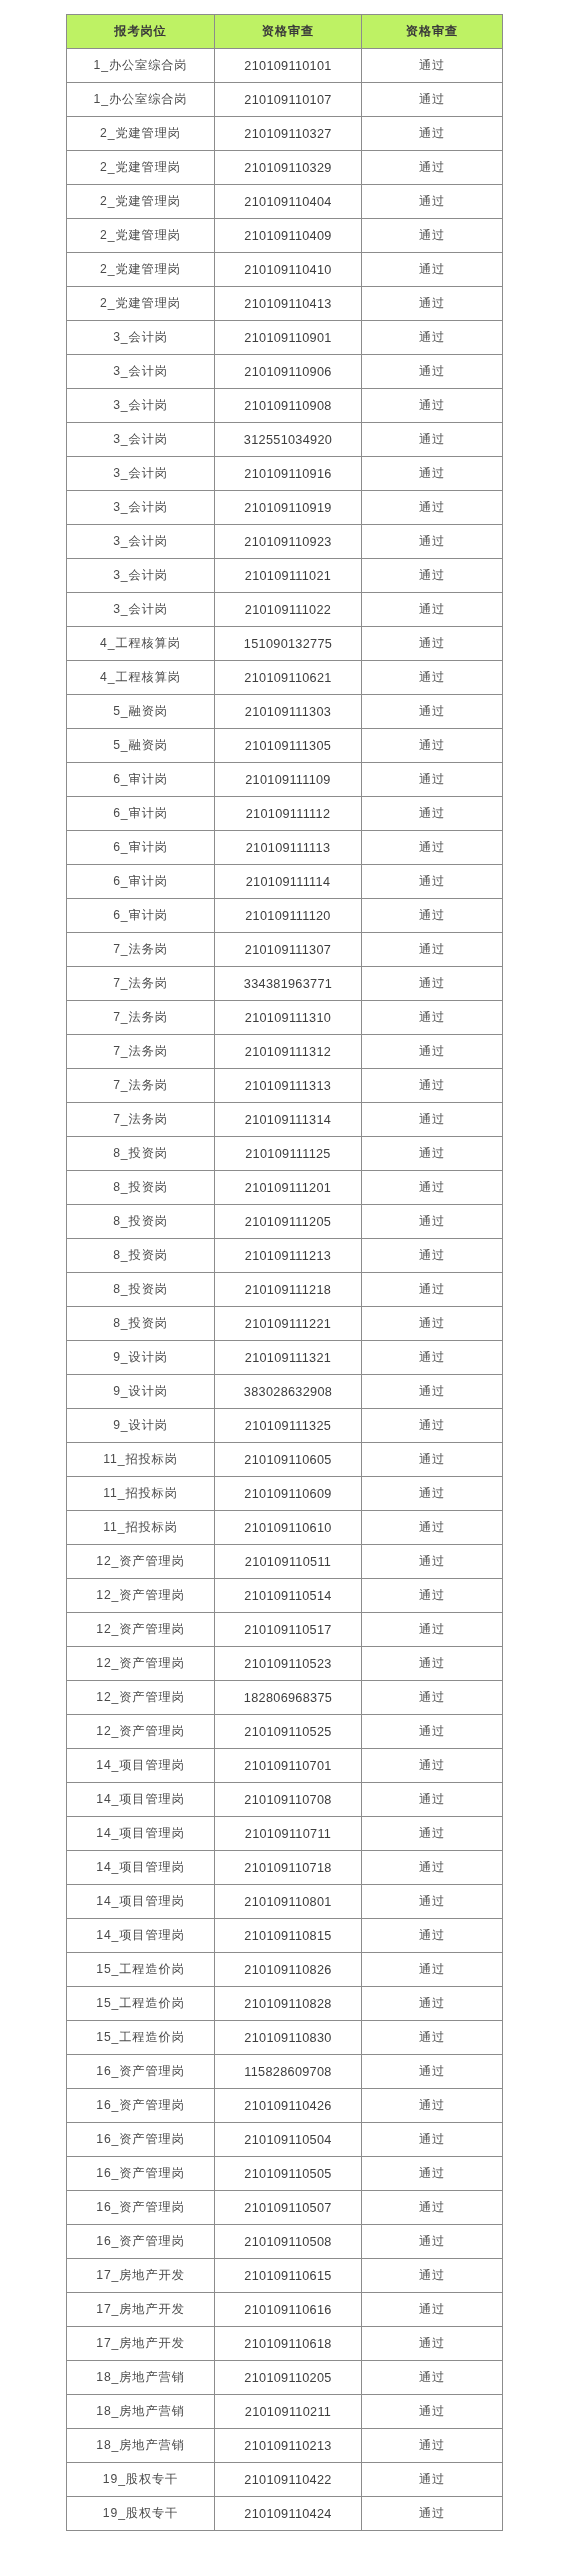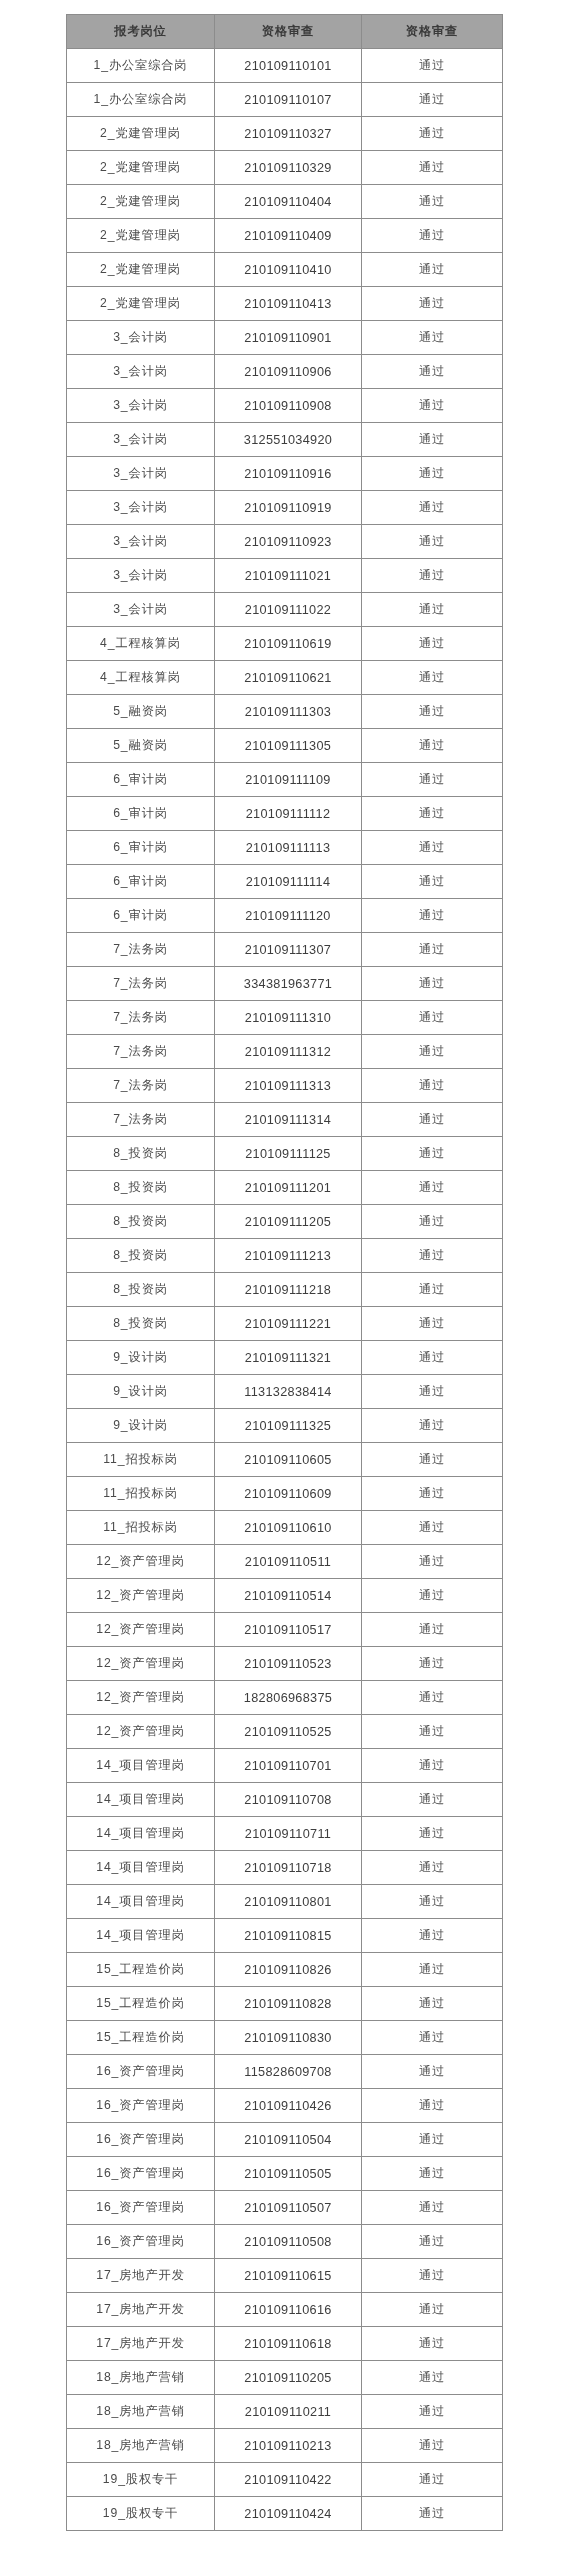--- a/index.html
+++ b/index.html
@@ -32,21 +32,21 @@
   table.result-table td {
     border: 0.9px solid #8c8c8c;
     text-align: center;
     vertical-align: middle;
     padding: 0;
     overflow: hidden;
     white-space: nowrap;
   }
   table.result-table th {
     height: 33px;
-    background: #a3a3a3;
+    background: #bef264;
     font-size: 12.2px;
     font-weight: 600;
     color: #3a3a3a;
     letter-spacing: 0.9px;
   }
   table.result-table td {
     height: 33px;
     font-size: 12.2px;
     color: #4a4a4a;
     background: #ffffff;
@@ -162,21 +162,21 @@
           <td class="ticket-number-cell">210109111021</td>
           <td class="review-status-cell">通过</td>
         </tr>
         <tr>
           <td class="position-cell">3_会计岗</td>
           <td class="ticket-number-cell">210109111022</td>
           <td class="review-status-cell">通过</td>
         </tr>
         <tr>
           <td class="position-cell">4_工程核算岗</td>
-          <td class="ticket-number-cell">210109110619</td>
+          <td class="ticket-number-cell">151090132775</td>
           <td class="review-status-cell">通过</td>
         </tr>
         <tr>
           <td class="position-cell">4_工程核算岗</td>
           <td class="ticket-number-cell">210109110621</td>
           <td class="review-status-cell">通过</td>
         </tr>
         <tr>
           <td class="position-cell">5_融资岗</td>
           <td class="ticket-number-cell">210109111303</td>
@@ -272,21 +272,21 @@
           <td class="ticket-number-cell">210109111221</td>
           <td class="review-status-cell">通过</td>
         </tr>
         <tr>
           <td class="position-cell">9_设计岗</td>
           <td class="ticket-number-cell">210109111321</td>
           <td class="review-status-cell">通过</td>
         </tr>
         <tr>
           <td class="position-cell">9_设计岗</td>
-          <td class="ticket-number-cell">113132838414</td>
+          <td class="ticket-number-cell">383028632908</td>
           <td class="review-status-cell">通过</td>
         </tr>
         <tr>
           <td class="position-cell">9_设计岗</td>
           <td class="ticket-number-cell">210109111325</td>
           <td class="review-status-cell">通过</td>
         </tr>
         <tr>
           <td class="position-cell">11_招投标岗</td>
           <td class="ticket-number-cell">210109110605</td>

